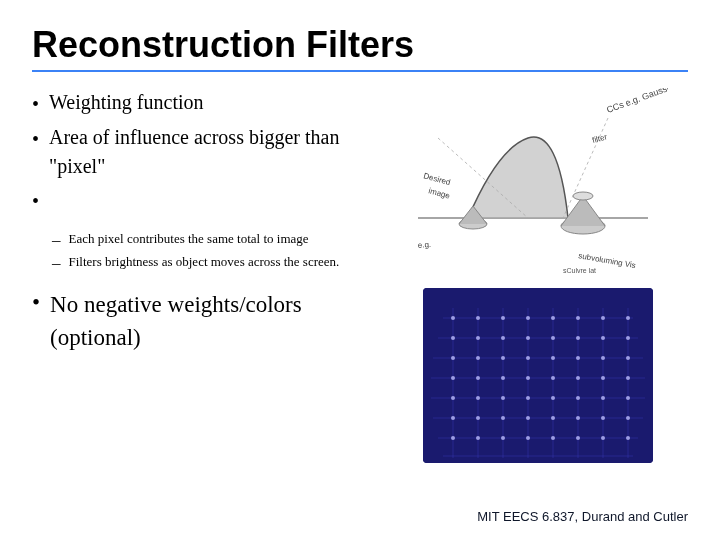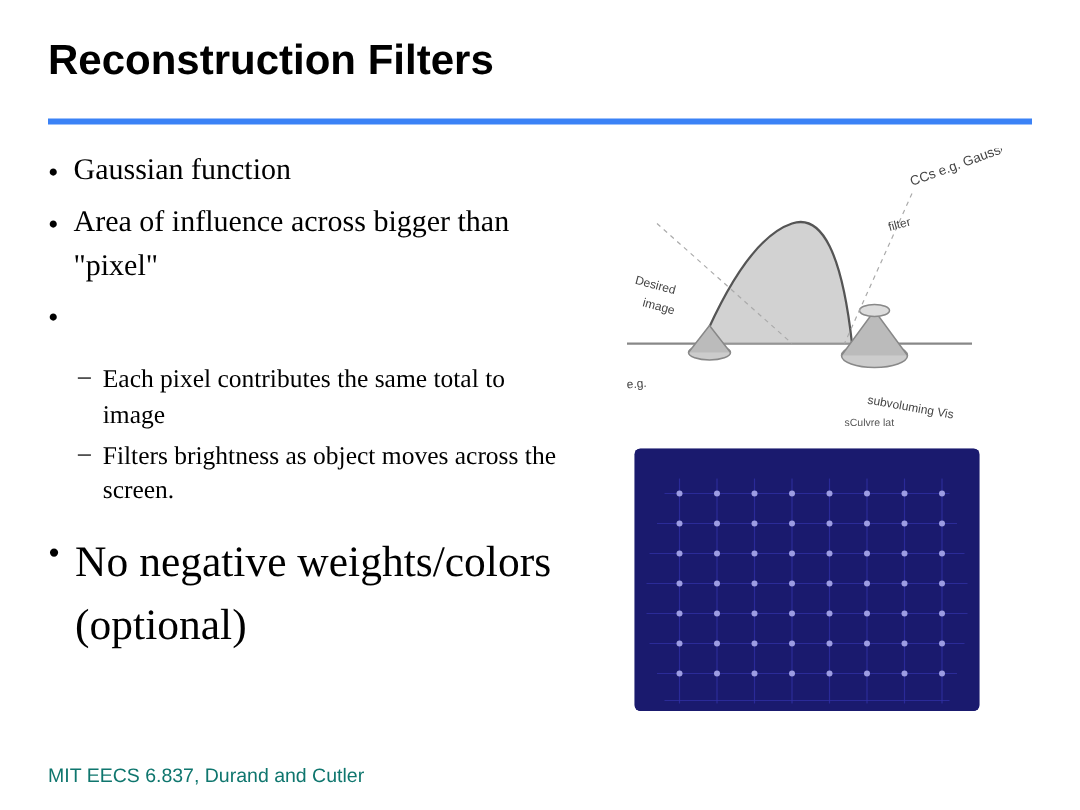--- a/index.html
+++ b/index.html
@@ -15,25 +15,25 @@
     .slide {
       width: 720px;
       height: 540px;
       background: #ffffff;
       padding: 24px 32px 16px 32px;
       display: flex;
       flex-direction: column;
     }
 
     .slide-title {
-      font-size: 28px;
+      font-size: 36px;
       font-weight: bold;
       color: #000000;
-      border-bottom: 4px solid #3b82f6;
-      padding-bottom: 23px;
+      border-bottom: 2px solid #3b82f6;
+      padding-bottom: 4px;
       margin-bottom: 16px;
       font-family: 'Arial', sans-serif;
     }
 
     .content-area {
       display: flex;
       flex: 1;
       gap: 16px;
     }
 
@@ -91,21 +91,21 @@
       font-size: 17px;
     }
 
     .sub-dash {
       margin-right: 8px;
       font-size: 17px;
       flex-shrink: 0;
     }
 
     .sub-text {
-      font-size: 17px;
+      font-size: 13px;
       color: #000;
       line-height: 1.4;
     }
 
     .big-bullet {
       margin-top: 8px;
     }
 
     .big-bullet .bullet-text {
       font-size: 23px;
@@ -123,42 +123,42 @@
     .diagram-bottom {
       width: 230px;
       height: 175px;
       background: #1a1a6e;
       border-radius: 4px;
       position: relative;
       overflow: hidden;
     }
 
     .footer {
-      text-align: left;
+      text-align: right;
       font-size: 13px;
-      color: #0f766e;
+      color: #0f172a;
       margin-top: 8px;
       font-family: Arial, sans-serif;
     }
   </style>
 </head>
 <body>
 
 <div class="slide">
   <div class="slide-title">Reconstruction Filters</div>
 
   <div class="content-area">
 
     <div class="left-panel">
 
       <div class="bullet-list">
 
         <div class="bullet-item">
           <span class="bullet-dot">•</span>
-          <span class="bullet-text">Gaussian function</span>
+          <span class="bullet-text">Weighting function</span>
         </div>
 
         <div class="bullet-item">
           <span class="bullet-dot">•</span>
           <span class="bullet-text">Area of influence across bigger than "pixel"</span>
         </div>
 
         <div class="bullet-item">
           <span class="bullet-dot">•</span>
         </div>
@@ -174,21 +174,21 @@
 
         <div class="sub-item">
           <span class="sub-dash">–</span>
           <span class="sub-text">Filters brightness as object moves across the screen.</span>
         </div>
 
       </div>
 
       <div class="bullet-item big-bullet">
         <span class="bullet-dot" style="font-size:23px;">•</span>
-        <span class="bullet-text" style="font-size:29px;">No negative weights/colors (optional)</span>
+        <span class="bullet-text" style="font-size:23px;">No negative weights/colors (optional)</span>
       </div>
 
     </div>
 
     <div class="right-panel">
 
       <div class="diagram-top">
         <svg width="260" height="190" viewBox="0 0 260 190">
 
           <line x1="10" y1="130" x2="240" y2="130" stroke="#888" stroke-width="1.5"></line>

